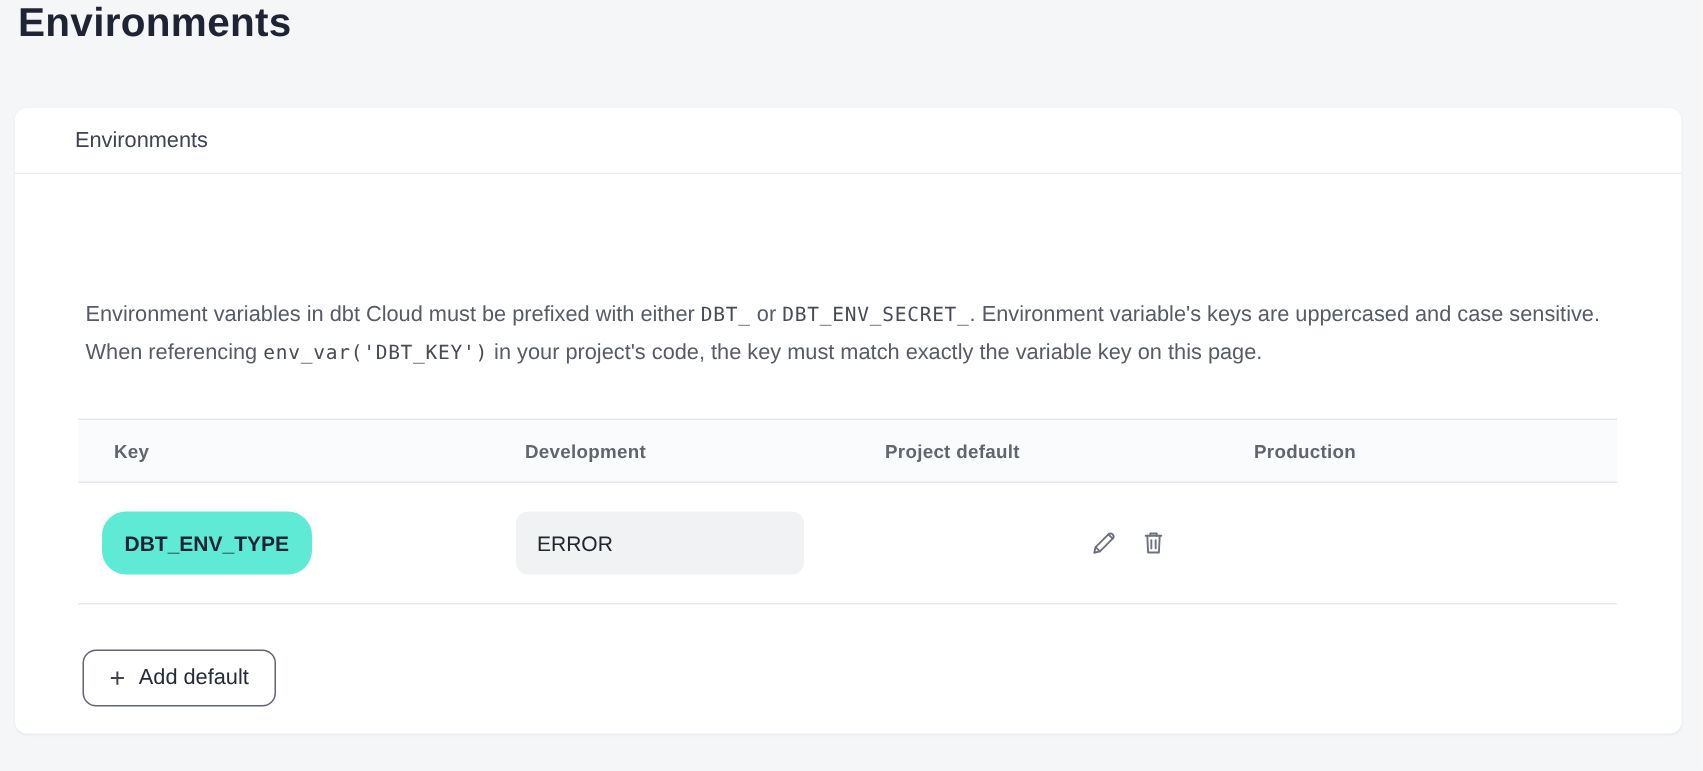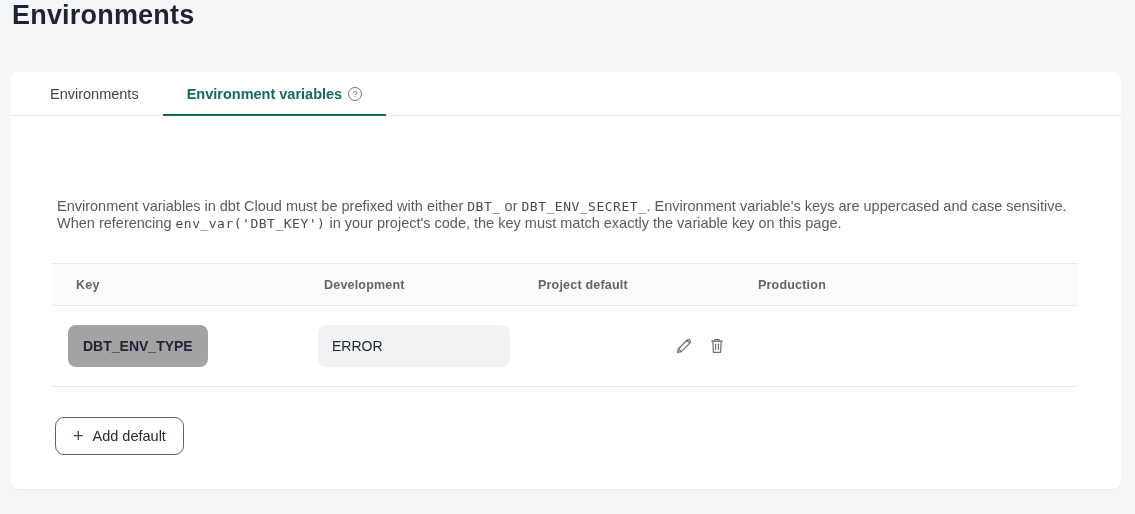--- a/index.html
+++ b/index.html
@@ -66,38 +66,39 @@
     font-weight: 400;
     color: #6b7280;
     line-height: 1;
   }
   
   .content { padding: 0 43px 0 42px; }
   .description {
     margin: 82px 0 0 5px;
     max-width: 1022px;
     font-size: 14.5px;
-    line-height: 17px;
+    line-height: 24px;
     color: #565b66;
   }
   .description code {
     font-family: "DejaVu Sans Mono", "Liberation Mono", monospace;
     font-size: 13px;
     color: #464b55;
     letter-spacing: 0.5px;
   }
   
   .var-table {
     margin-top: 31px;
     border-top: 1px solid #e7e9ec;
   }
   .thead, .trow {
     display: grid;
     grid-template-columns: 250px 220px 220px 212px 1fr;
     align-items: center;
+    gap: 26px;
   }
   .thead {
     height: 42px;
     background: #fafbfc;
     border-bottom: 1px solid #e7e9ec;
   }
   .th {
     font-size: 12.5px;
     font-weight: 700;
     letter-spacing: 0.2px;
@@ -110,22 +111,22 @@
     height: 81px;
     border-bottom: 1px solid #e7e9ec;
     background: #ffffff;
   }
   .pill-key {
     display: inline-flex;
     align-items: center;
     height: 42px;
     margin-left: 16px;
     padding: 0 15px;
-    background: #a3a3a3;
-    border-radius: 8px;
+    background: #5eead4;
+    border-radius: 16px;
     font-size: 14px;
     font-weight: 700;
     color: #1e2434;
     width: fit-content;
     text-align: right;
   }
   .pill-value {
     display: flex;
     align-items: center;
     height: 42px;
@@ -181,24 +182,20 @@
 
 <div class="page">
 
   <h1 class="page-title">Environments</h1>
 
   <div class="card">
 
     <div class="tabbar">
       <div class="tab">
         <span>Environments</span>
-      </div>
-      <div class="tab active">
-        <span>Environment variables</span>
-        <span class="help-icon">?</span>
       </div>
     </div>
 
     <div class="content">
 
       <p class="description"><span>Environment variables in dbt Cloud must be prefixed with either </span><code>DBT_</code><span> or </span><code>DBT_ENV_SECRET_</code><span>. Environment variable's keys are uppercased and case sensitive. When referencing </span><code>env_var('DBT_KEY')</code><span> in your project's code, the key must match exactly the variable key on this page.</span></p>
 
       <div class="var-table">
         <div class="thead">
           <div class="th">Key</div>

